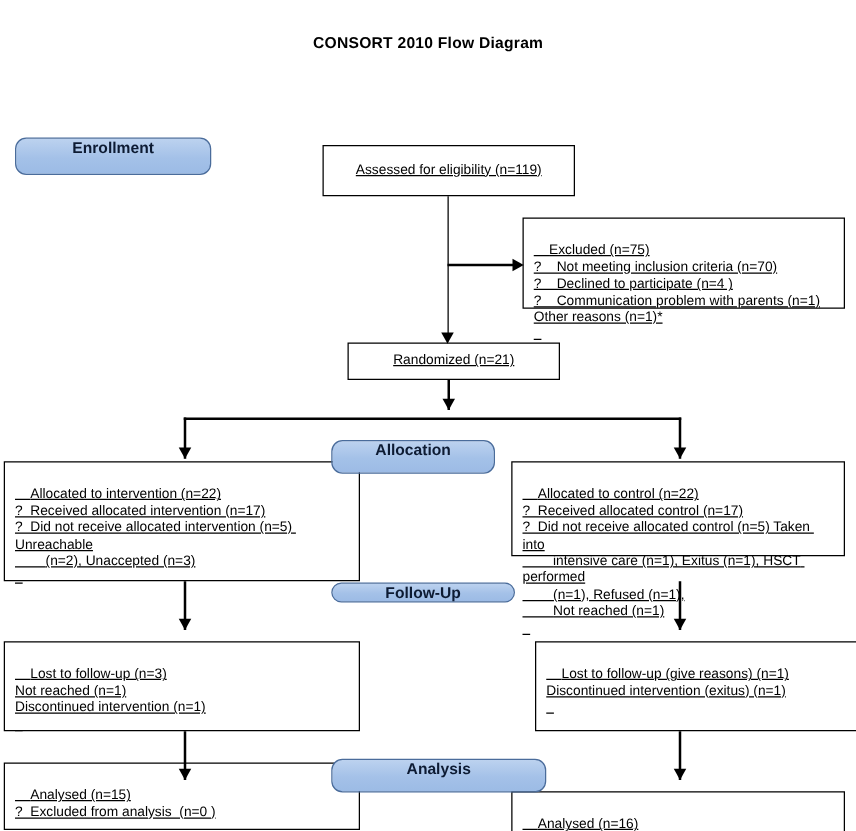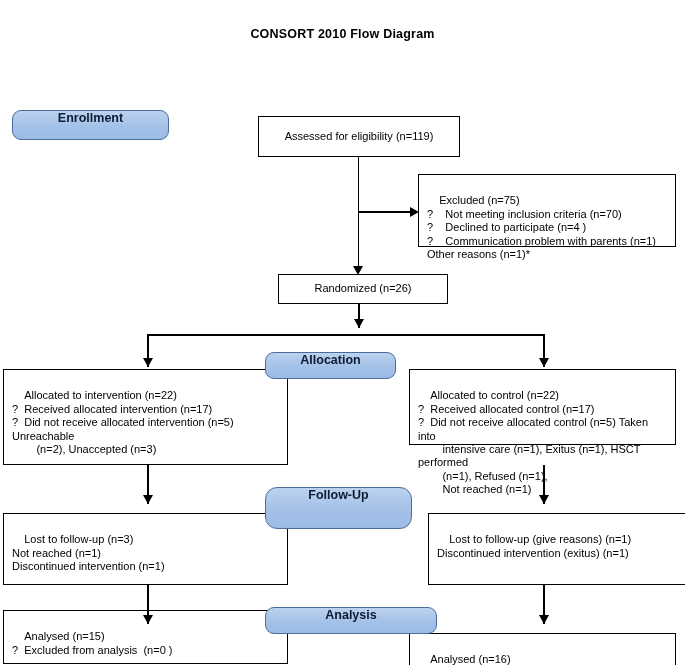--- a/index.html
+++ b/index.html
@@ -38,20 +38,21 @@
   
   .box {
     position: absolute;
     box-sizing: border-box;
     border: 1px solid #000000;
     background: #ffffff;
     font-size: 11px;
     line-height: 13.4px;
     padding: 6px 8px 5px 8px;
     white-space: pre-wrap;
+    text-decoration: underline;
   }
   .box.center {
     display: flex;
     align-items: center;
     justify-content: center;
     padding: 0;
     text-align: center;
   }
 
   
@@ -132,21 +133,21 @@
     <span>Excluded (n=75)
 ?    Not meeting inclusion criteria (n=70)
 ?    Declined to participate (n=4 )
 ?    Communication problem with parents (n=1)
 Other reasons (n=1)*</span>
   </div>
 
   <div class="arrow-down" style="left:353px; top:242px;"></div>
 
   <div class="box center" style="left:278px; top:250px; width:170px; height:30px;">
-    <span>Randomized (n=26)</span>
+    <span>Randomized (n=21)</span>
   </div>
 
   <div class="vline" style="left:358px; top:280px; height:24px;"></div>
   <div class="arrow-down" style="left:354px; top:295px;"></div>
 
   <div class="hline" style="left:147px; top:310px; width:398px;"></div>
   <div class="vline" style="left:147px; top:310px; height:33px;"></div>
   <div class="vline" style="left:543px; top:310px; height:33px;"></div>
   <div class="arrow-down" style="left:143px; top:334px;"></div>
   <div class="arrow-down" style="left:539px; top:334px;"></div>
@@ -170,21 +171,21 @@
         (n=1), Refused (n=1),
         Not reached (n=1)</span>
   </div>
 
   <div class="vline" style="left:147px; top:441px; height:39px;"></div>
   <div class="arrow-down" style="left:143px; top:471px;"></div>
 
   <div class="vline" style="left:543px; top:441px; height:39px;"></div>
   <div class="arrow-down" style="left:539px; top:471px;"></div>
 
-  <div class="stage" style="left:265px; top:463px; width:147px; height:42px;border-radius:12px;">
+  <div class="stage" style="left:265px; top:442px; width:147px; height:16px;">
     <span>Follow-Up</span>
   </div>
 
   <div class="box" style="left:3px; top:489px; width:285px; height:72px;">
     <span>Lost to follow-up (n=3)
 Not reached (n=1)
 Discontinued intervention (n=1)</span>
   </div>
 
   <div class="box" style="left:428px; top:489px; width:267px; height:72px;">

